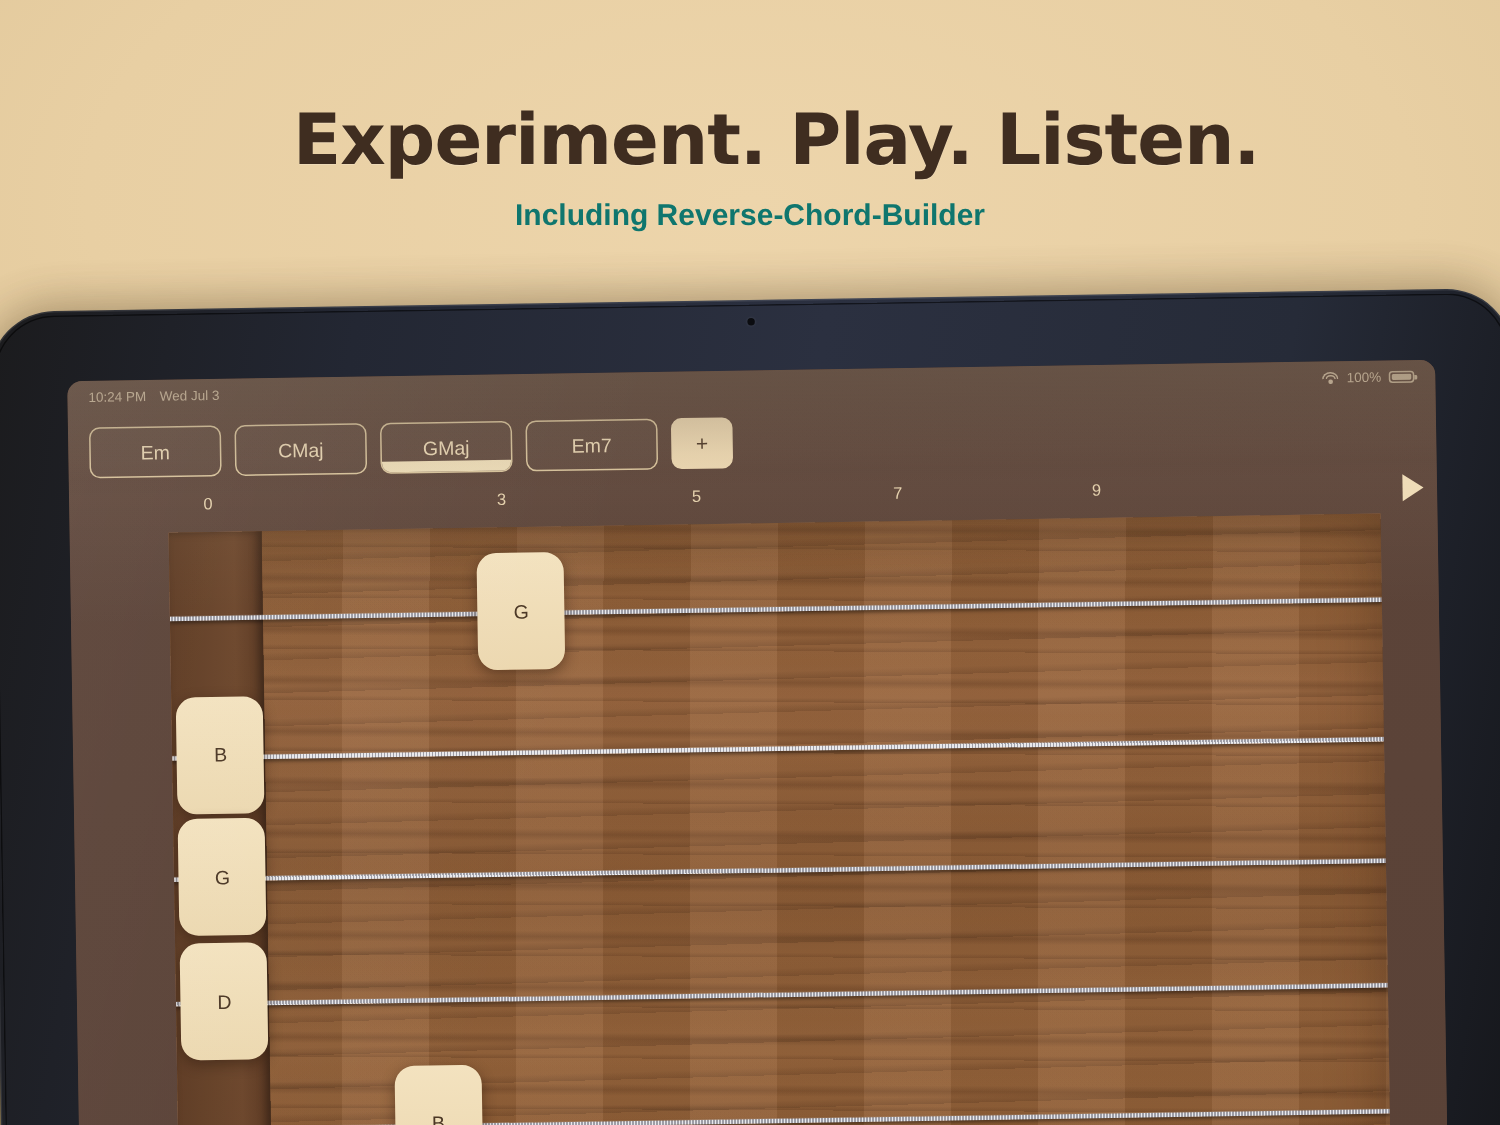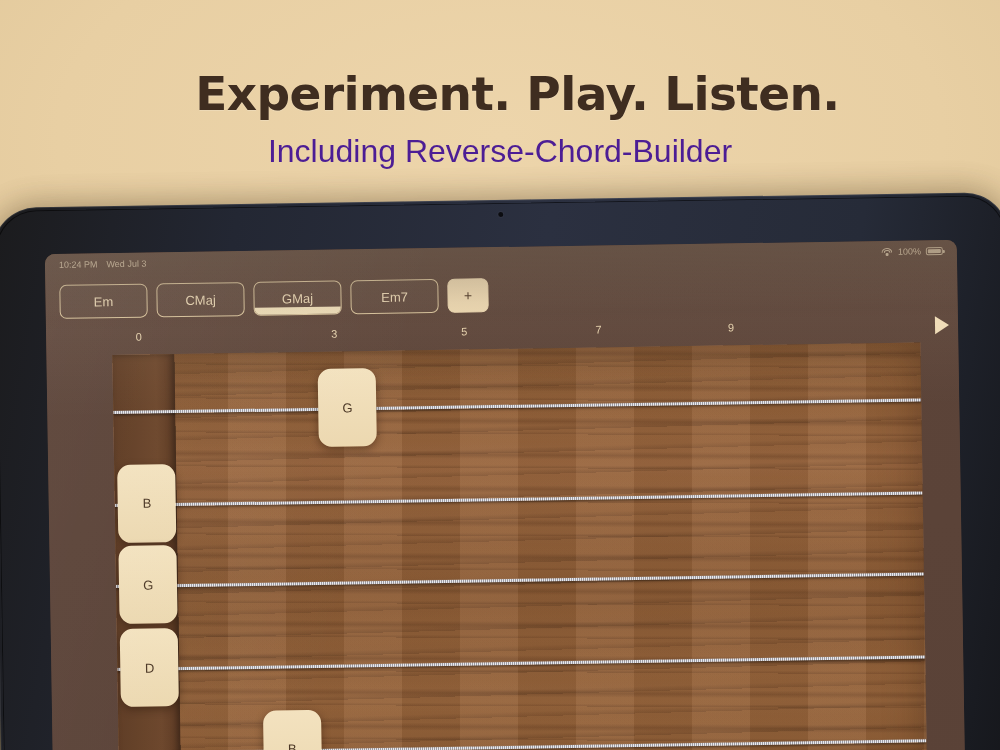--- a/index.html
+++ b/index.html
@@ -42,23 +42,24 @@
     font-size:47px;
     font-weight:bold;
     letter-spacing:-0.6px;
     color:#3f2d20;
     font-family:"DejaVu Sans", sans-serif;
     text-shadow:0 1px 0 rgba(255,255,255,.18);
     margin-left:35px;
   }
   #subheadline{
     margin-top:12px;
-    font-size:32px;
-    color:#4c1d95;
+    font-size:20px;
+    color:#0f766e;
     font-family:"Liberation Sans", sans-serif;
+    font-weight:bold;
   }
 
   
   #tablet-wrap{
     position:absolute;
     left:-8px; top:200px;
     width:1016px; height:600px;
     transform:rotate(-0.9deg);
     transform-origin:50% 0%;
   }

